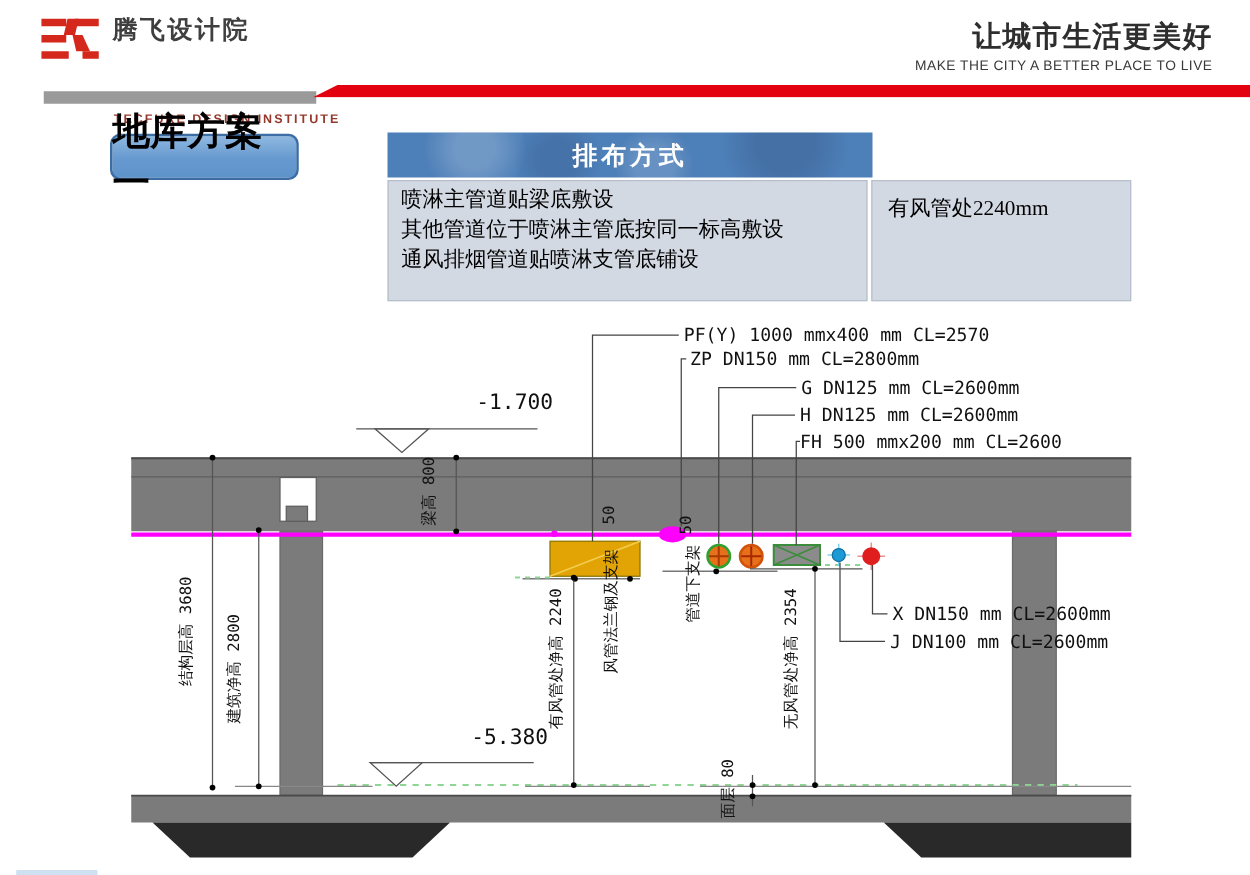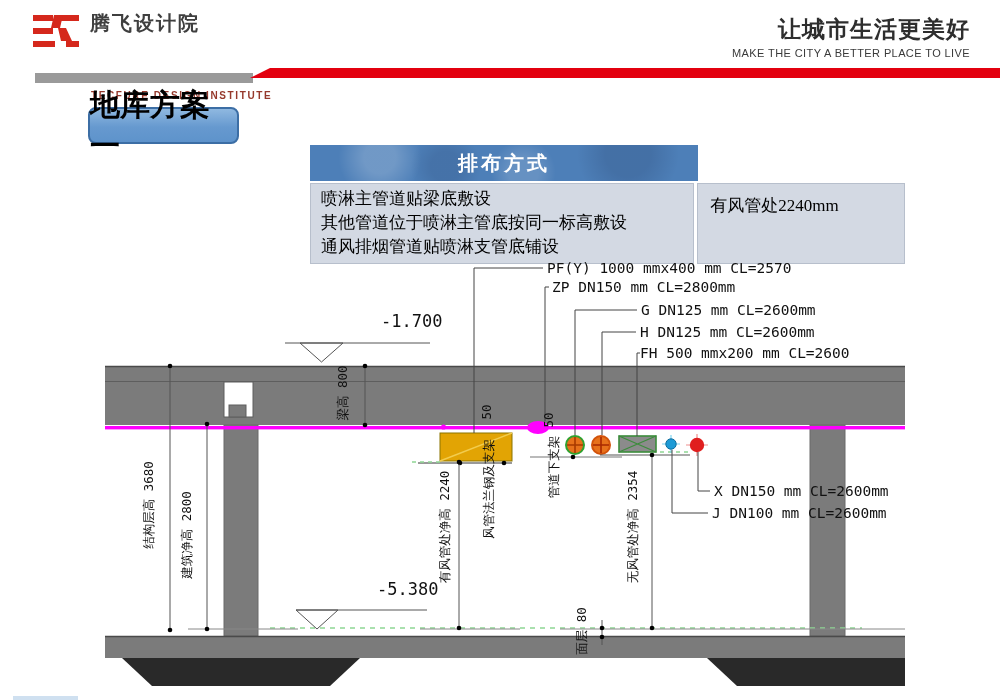--- a/index.html
+++ b/index.html
@@ -20,33 +20,33 @@
                clip-path:polygon(20px 0,100% 0,100% 100%,0 100%);}
 
   
   .plan-label{position:absolute;left:88px;top:107px;width:147px;height:33px;
               background:linear-gradient(180deg,#8fb8e0 0%,#6699cf 55%,#5e93cb 100%);
               border:2px solid #3c6ea5;border-radius:8px;
               display:flex;align-items:center;justify-content:center;
               font-family:"Liberation Serif",serif;font-size:30px;font-weight:600;color:#000;}
 
   
-  .tbl{position:absolute;left:310px;top:106px;width:595px;font-family:"Liberation Serif",serif;margin-top:39px;}
+  .tbl{position:absolute;left:310px;top:106px;width:595px;font-family:"Liberation Serif",serif;}
   .tbl-row{display:flex;gap:3px;}
   .tbl-head-cell{height:36px;display:flex;align-items:center;justify-content:center;
       color:#fff;font-size:20px;font-weight:700;letter-spacing:3px;
       background-color:#4d7fb8;
       background-image:
         radial-gradient(circle at 18% 35%, rgba(255,255,255,.20) 0 5%, transparent 13%),
         radial-gradient(circle at 55% 75%, rgba(255,255,255,.14) 0 7%, transparent 15%),
         radial-gradient(circle at 82% 25%, rgba(0,0,30,.12) 0 7%, transparent 16%),
         radial-gradient(circle at 35% 60%, rgba(0,0,30,.10) 0 6%, transparent 14%);}
   .tbl-body-row{margin-top:2px;}
   .tbl-body-cell{background:#d3d9e3;border:1px solid #b7bfcc;color:#000;font-size:17px;}
-  .cell-arrange{width:386px;padding:3px 8px 4px 10px;line-height:24px;}
+  .cell-arrange{width:386px;padding:3px 8px 20px 10px;line-height:24px;}
   .cell-clear{width:184px;padding:6px 20px 4px 12px;line-height:31px;}
   .w-arrange{width:388px;}
   .w-clear{width:204px;}
 
   
   .drawing{position:absolute;left:0;top:0;width:1000px;height:700px;}
   text{fill:#111;}
   .ann{font-family:"DejaVu Sans Mono",monospace;font-size:14.5px;}
   .elev{font-family:"DejaVu Sans Mono",monospace;font-size:17px;}
   .vdim{font-family:"DejaVu Sans Mono",monospace;font-size:12.5px;}

